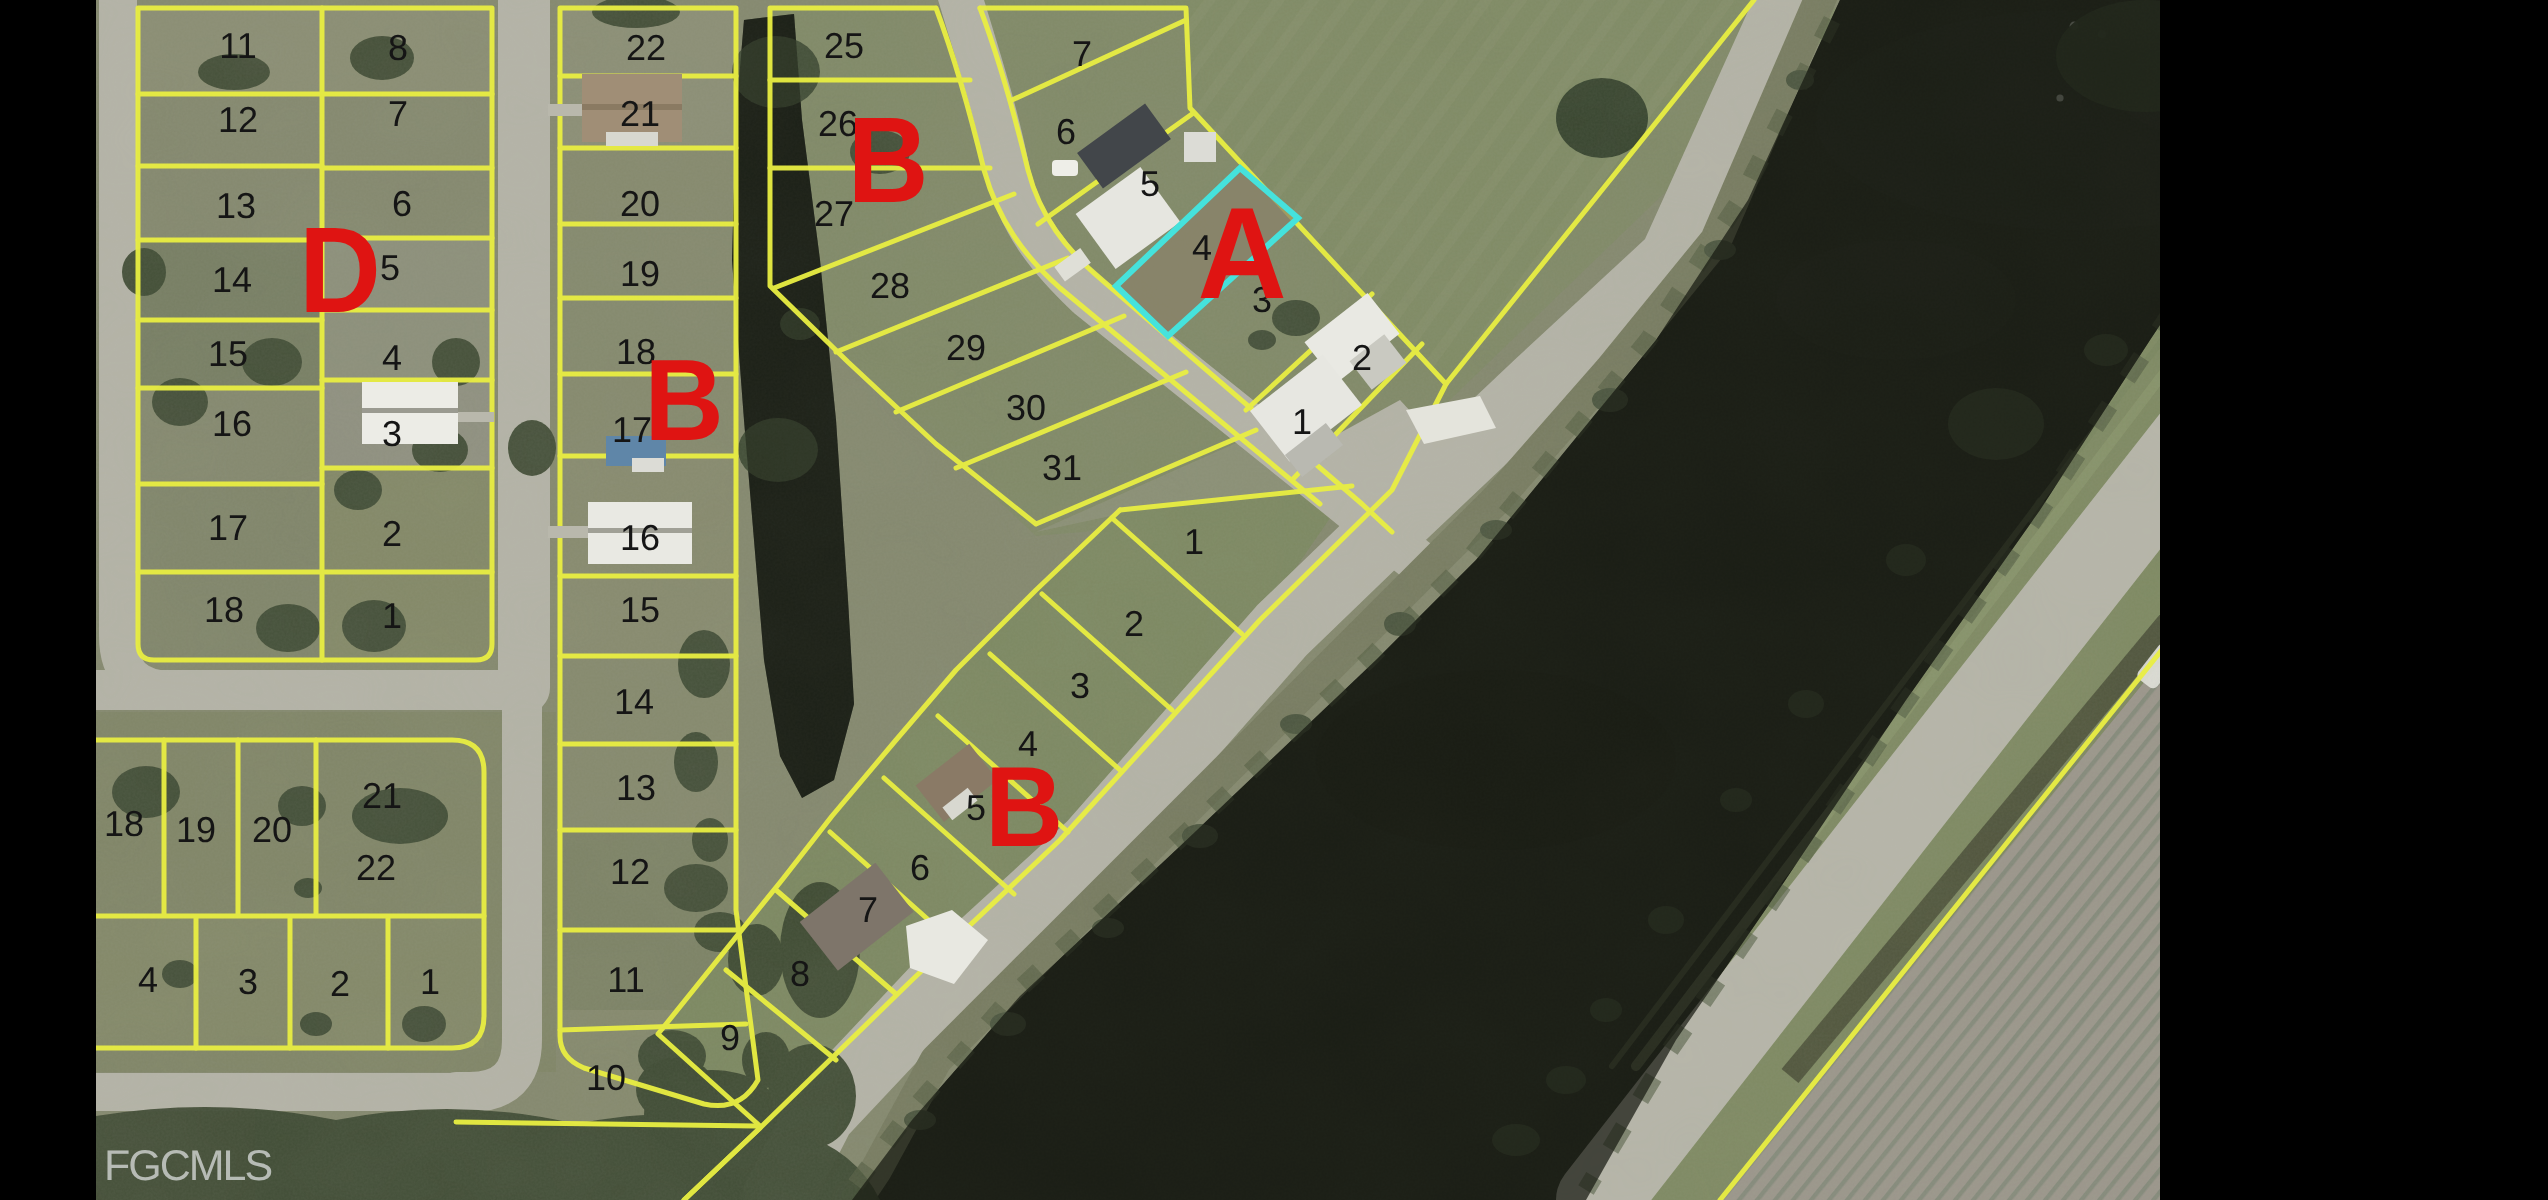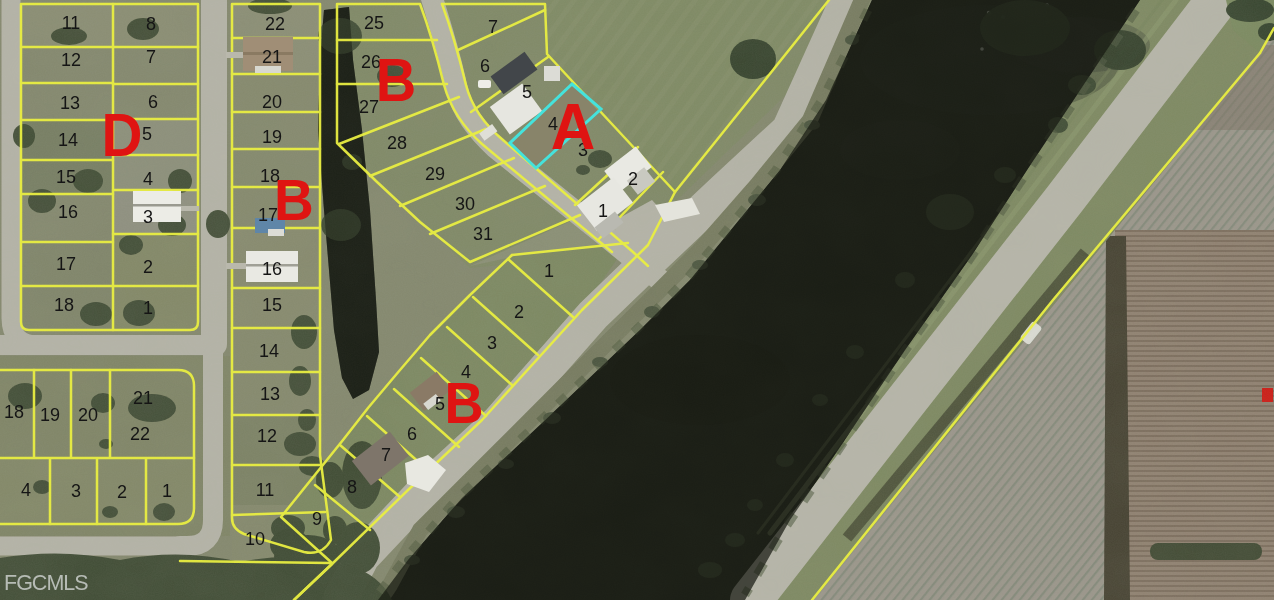--- a/index.html
+++ b/index.html
@@ -1,16 +1,16 @@
 <!DOCTYPE html>
 <html><head>
 <meta charset="utf-8">
 <style>
 html,body{margin:0;padding:0;background:#000;}
-#map{width:1274px;height:600px;position:relative;overflow:hidden;font-family:"Liberation Sans",sans-serif;}
+#map{width:1032px;height:600px;position:relative;overflow:hidden;font-family:"Liberation Sans",sans-serif;padding-left:48px;}
 text{font-family:"Liberation Sans",sans-serif;}
 </style>
 </head>
 <body>
 
 <div id="map">
 <svg width="1274" height="600" viewBox="0 0 1274 600" xmlns="http://www.w3.org/2000/svg">
 <defs>
 <pattern id="rowsH" width="8" height="5" patternUnits="userSpaceOnUse">
 <rect width="8" height="5" fill="#908070"></rect>

